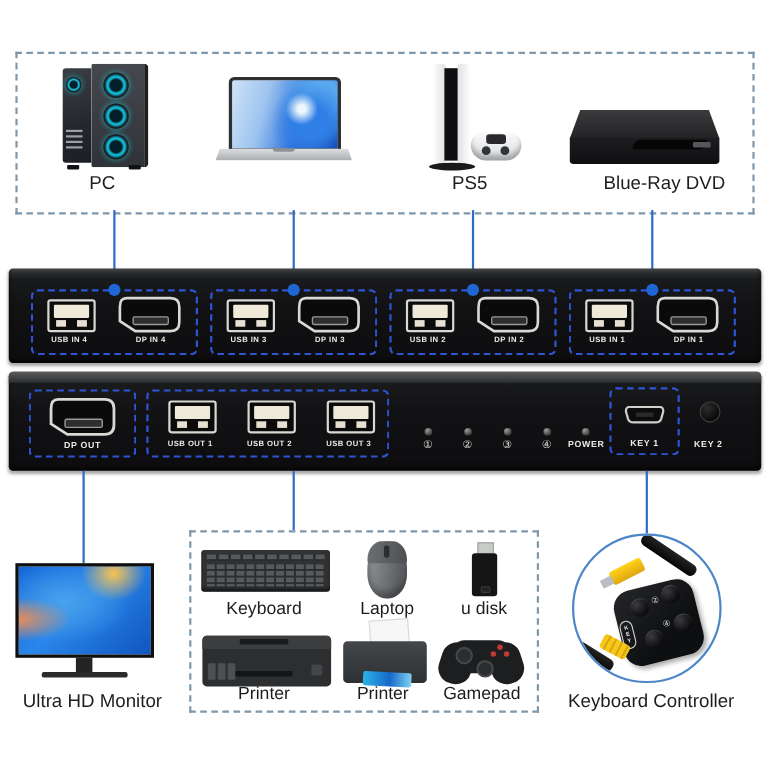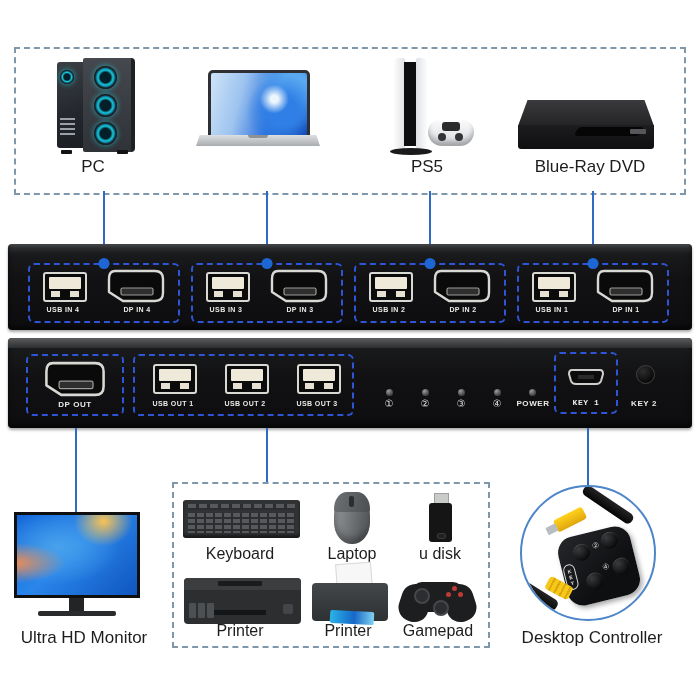--- a/index.html
+++ b/index.html
@@ -179,21 +179,21 @@
   <div class="art" style="left:518px;top:100px;width:136px;height:50px;">
     <div class="dvd-top"></div>
     <div class="dvd-front">
       <div class="dvd-swoosh"></div>
       <div class="dvd-btn"></div>
     </div>
   </div>
 
   <div class="dev-label" style="left:53px;top:157px;width:80px;">PC</div>
   <div class="dev-label" style="left:387px;top:157px;width:80px;">PS5</div>
-  <div class="dev-label" style="left:520px;top:157px;width:140px;">Blue-Ray DVD</div>
+  <div class="dev-label" style="left:534px;top:157px;width:140px;">Blue-Ray DVD</div>
 
   <div class="vline" style="left:103px;top:191px;height:67px;"></div>
   <div class="vline" style="left:266px;top:191px;height:67px;"></div>
   <div class="vline" style="left:429px;top:191px;height:67px;"></div>
   <div class="vline" style="left:592px;top:191px;height:67px;"></div>
 
   <div class="panel" style="top:244px;height:86px;"></div>
 
   <div class="pgroup" style="left:28px;top:263px;width:148px;height:56px;">
     <div class="dot"></div>
@@ -281,21 +281,21 @@
   <div class="ind-num" style="left:409px;top:398px;width:32px;">②</div>
   <div class="ind-num" style="left:445px;top:398px;width:32px;">③</div>
   <div class="ind-num" style="left:481px;top:398px;width:32px;">④</div>
   <div class="plabel md" style="left:505px;top:399px;width:56px;">POWER</div>
 
   <div class="pgroup" style="left:554px;top:352px;width:60px;height:58px;">
     <svg class="abs" style="left:11px;top:14px;" width="38" height="18" viewBox="0 0 38 18">
       <path d="M5 2 H33 Q36 2 36 6 L34 13 Q33 16 29 16 H9 Q5 16 4 13 L2 6 Q2 2 5 2 Z" fill="#0c0c0c" stroke="#cfcfcb" stroke-width="2"></path>
       <rect x="11" y="7" width="16" height="4" fill="#2a2a2a"></rect>
     </svg>
-    <div class="plabel md" style="left:0;top:44px;width:60px;font-family:Liberation Mono, monospace;">KEY 1</div>
+    <div class="plabel md" style="left:0;top:44px;width:60px;">KEY 1</div>
   </div>
 
   <div class="key2-btn" style="left:636px;top:365px;"></div>
   <div class="plabel md" style="left:614px;top:399px;width:60px;">KEY 2</div>
 
   <div class="vline" style="left:75px;top:428px;height:84px;"></div>
   <div class="vline" style="left:266px;top:428px;height:54px;"></div>
   <div class="vline" style="left:587px;top:428px;height:57px;"></div>
 
   <div class="mon-screen"></div>
@@ -366,15 +366,15 @@
       <div class="ctrl-btn" style="left:45px;top:4px;"></div>
       <div class="ctrl-btn" style="left:21px;top:40px;"></div>
       <div class="ctrl-btn" style="left:50px;top:32px;"></div>
       <div class="ctrl-glyph" style="left:35px;top:10px;">②</div>
       <div class="ctrl-glyph" style="left:40px;top:33px;">④</div>
       <div class="ctrl-oval" style="left:1px;top:26px;">K<br>E<br>Y</div>
     </div>
     <div class="plug" style="left:24px;top:94px;width:26px;height:14px;transform:rotate(28deg);background-image:repeating-linear-gradient(90deg,#f7c818 0 4px,#d9a70f 4px 6px);"></div>
     <div class="cable" style="left:-8px;top:102px;width:46px;height:12px;transform:rotate(32deg);"></div>
   </div>
-  <div class="dev-label" style="left:502px;top:628px;width:180px;">Desktop Controller</div>
+  <div class="dev-label" style="left:502px;top:628px;width:180px;">Keyboard Controller</div>
 
 </div>
 
 </body></html>

